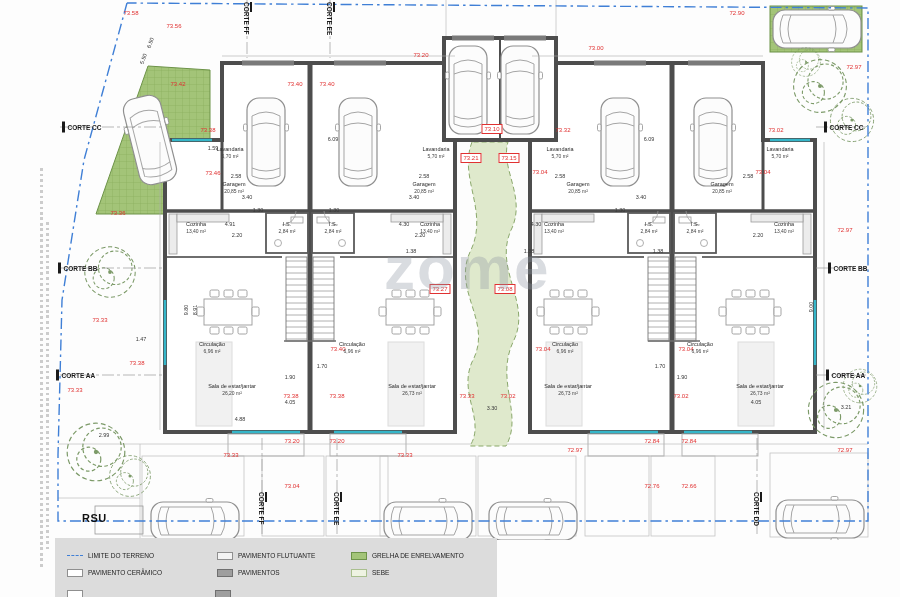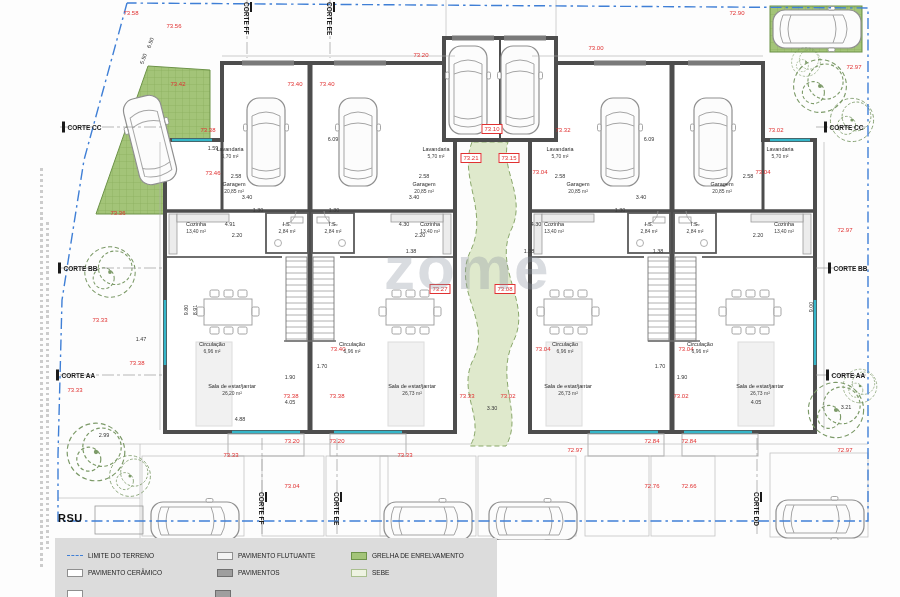--- a/index.html
+++ b/index.html
@@ -19,21 +19,21 @@
   .dim  { color:#3a3a3a; font-size:5.5px; }
   .room { color:#2a2a2a; font-size:5.5px; display:flex; flex-direction:column; align-items:center; gap:1px; text-align:center; }
   .room .room-area { font-size:5px; color:#444; }
 
   .corte-h { position:absolute; transform:translate(0,-50%); display:flex; align-items:center; gap:3px;
              font-size:6.5px; font-weight:bold; color:#1a1a1a; }
   .corte-h::before { content:""; display:block; width:2.5px; height:11px; background:#1a1a1a; }
   .corte-v { position:absolute; writing-mode:vertical-rl; font-size:6.5px; font-weight:bold; color:#1a1a1a; }
   .corte-v::before { content:""; display:block; width:2px; height:10px; background:#1a1a1a; margin-bottom:2px; }
 
-  .rsu { position:absolute; left:58px; top:512px; font-size:11px; font-weight:bold; color:#111; letter-spacing:0.5px; }
+  .rsu { position:absolute; left:58px; top:512px; font-size:11px; font-weight:bold; color:#111; letter-spacing:0.5px;padding-left:24px; }
 
   .watermark {
     position:absolute; left:384px; top:232px;
     font-size:62px; font-weight:bold; letter-spacing:2px;
     color:#8f96a3; opacity:0.33; pointer-events:none;
   }
 
   .margin-strip { position:absolute; width:3px; opacity:0.8;
     background:repeating-linear-gradient(180deg,#c0c0c0 0 2.5px, transparent 2.5px 5.5px); }
   .margin-strip.s1 { left:40px; top:168px; height:400px; }

